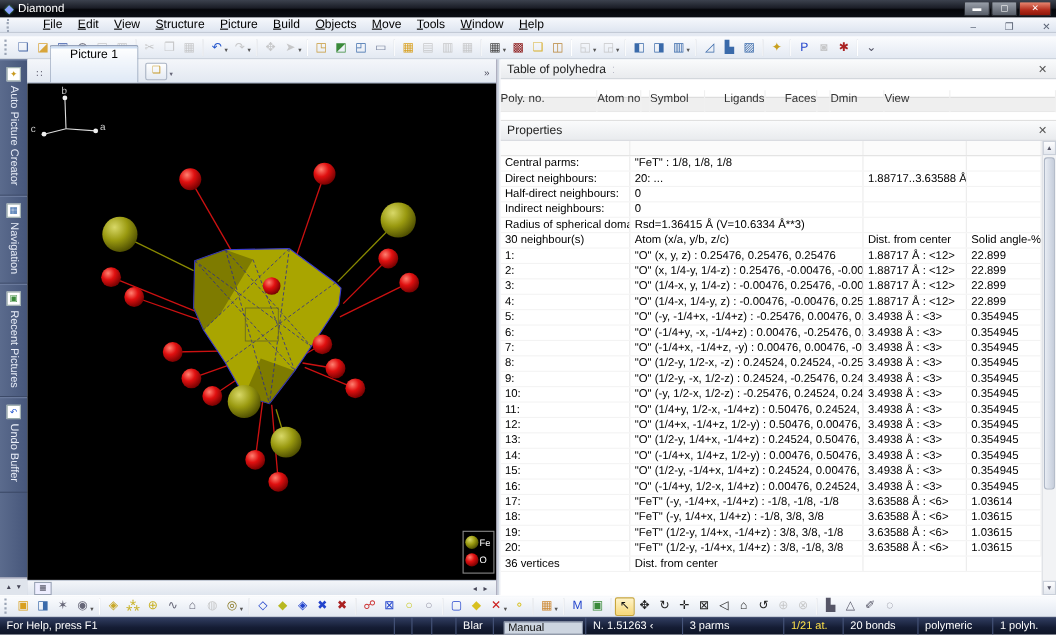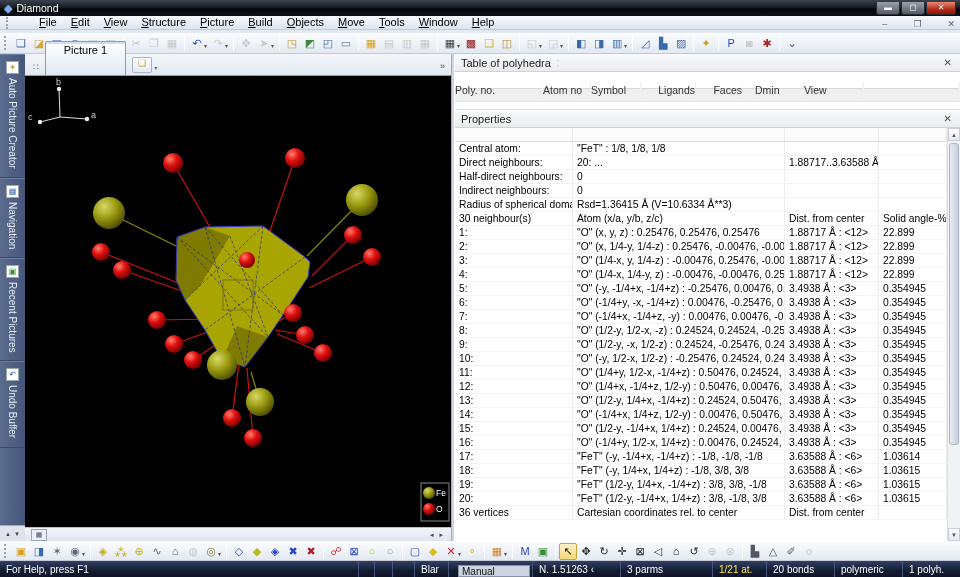--- a/index.html
+++ b/index.html
@@ -378,21 +378,21 @@
       </div>
       <div id="prop-body">
         <div id="prop-list">
             <div class="prop-row blank">
               <div></div>
               <div></div>
               <div></div>
               <div></div>
             </div>
             <div class="prop-row">
-              <div>Central atom:</div>
+              <div>Central parms:</div>
               <div>"FeT" : 1/8, 1/8, 1/8</div>
               <div></div>
               <div></div>
             </div>
             <div class="prop-row">
               <div>Direct neighbours:</div>
               <div>20: ...</div>
               <div>1.88717..3.63588 Å</div>
               <div></div>
             </div>
@@ -535,21 +535,20 @@
               <div>1.03615</div>
             </div>
             <div class="prop-row">
               <div>20:</div>
               <div>"FeT" (1/2-y, -1/4+x, 1/4+z) : 3/8, -1/8, 3/8</div>
               <div>3.63588 Å : &lt;6&gt;</div>
               <div>1.03615</div>
             </div>
             <div class="prop-row">
               <div>36 vertices</div>
-              <div>Cartesian coordinates rel. to center</div>
               <div>Dist. from center</div>
               <div></div>
             </div>
           </div>
         <div id="prop-scroll">
           <div class="sc-btn">▲</div>
           <div class="sc-track">
               <div class="sc-thumb"></div>
             </div>
           <div class="sc-btn">▼</div>

